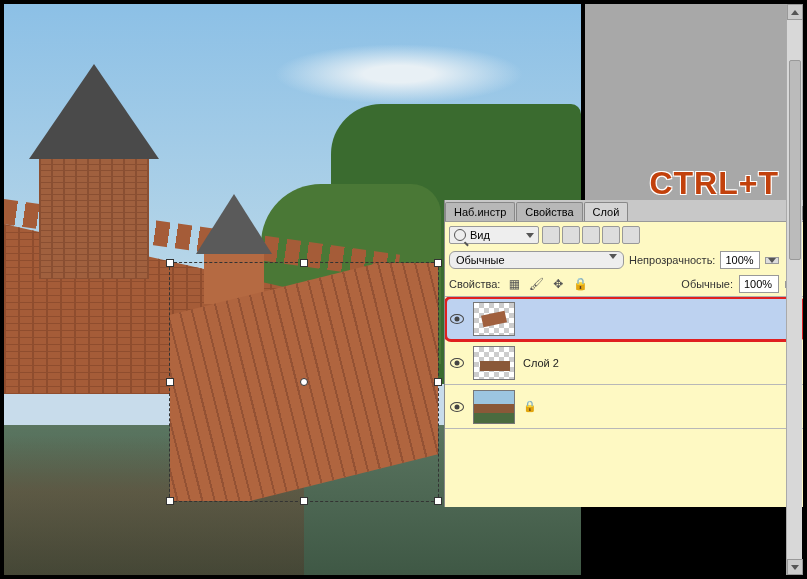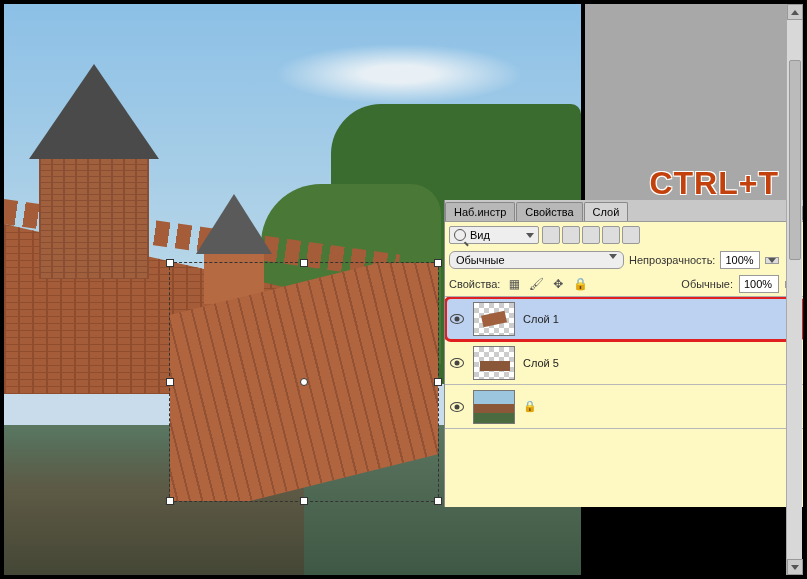--- a/index.html
+++ b/index.html
@@ -159,30 +159,29 @@
   </div>
 
   <div class="layers" id="layers-container">
       <div class="layer sel hl">
         <div class="vis">
           <div class="eye"></div>
         </div>
         <div class="thumb checker">
           <div class="thumb-obj1"></div>
         </div>
-        <div class="lname">Слой 1</div>
       </div>
       <div class="layer">
         <div class="vis">
           <div class="eye"></div>
         </div>
         <div class="thumb checker">
           <div class="thumb-obj2"></div>
         </div>
-        <div class="lname">Слой 5</div>
+        <div class="lname">Слой 2</div>
       </div>
       <div class="layer">
         <div class="vis">
           <div class="eye"></div>
         </div>
         <div class="thumb">
           <div class="thumb-img"></div>
         </div>
         <div class="lock-small">🔒</div>
       </div>

